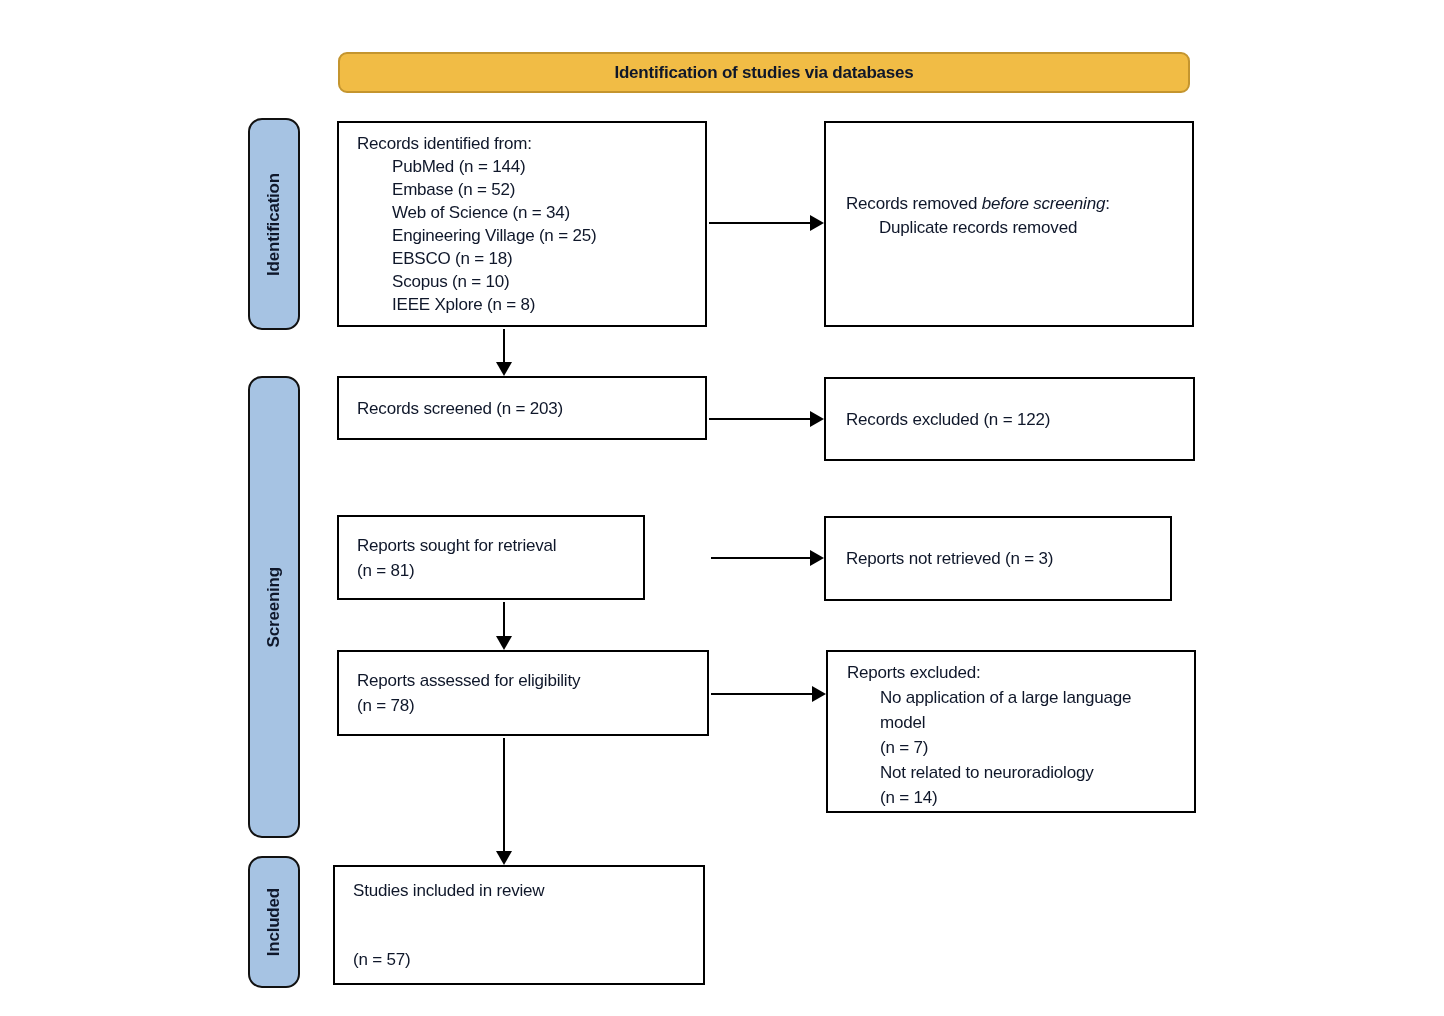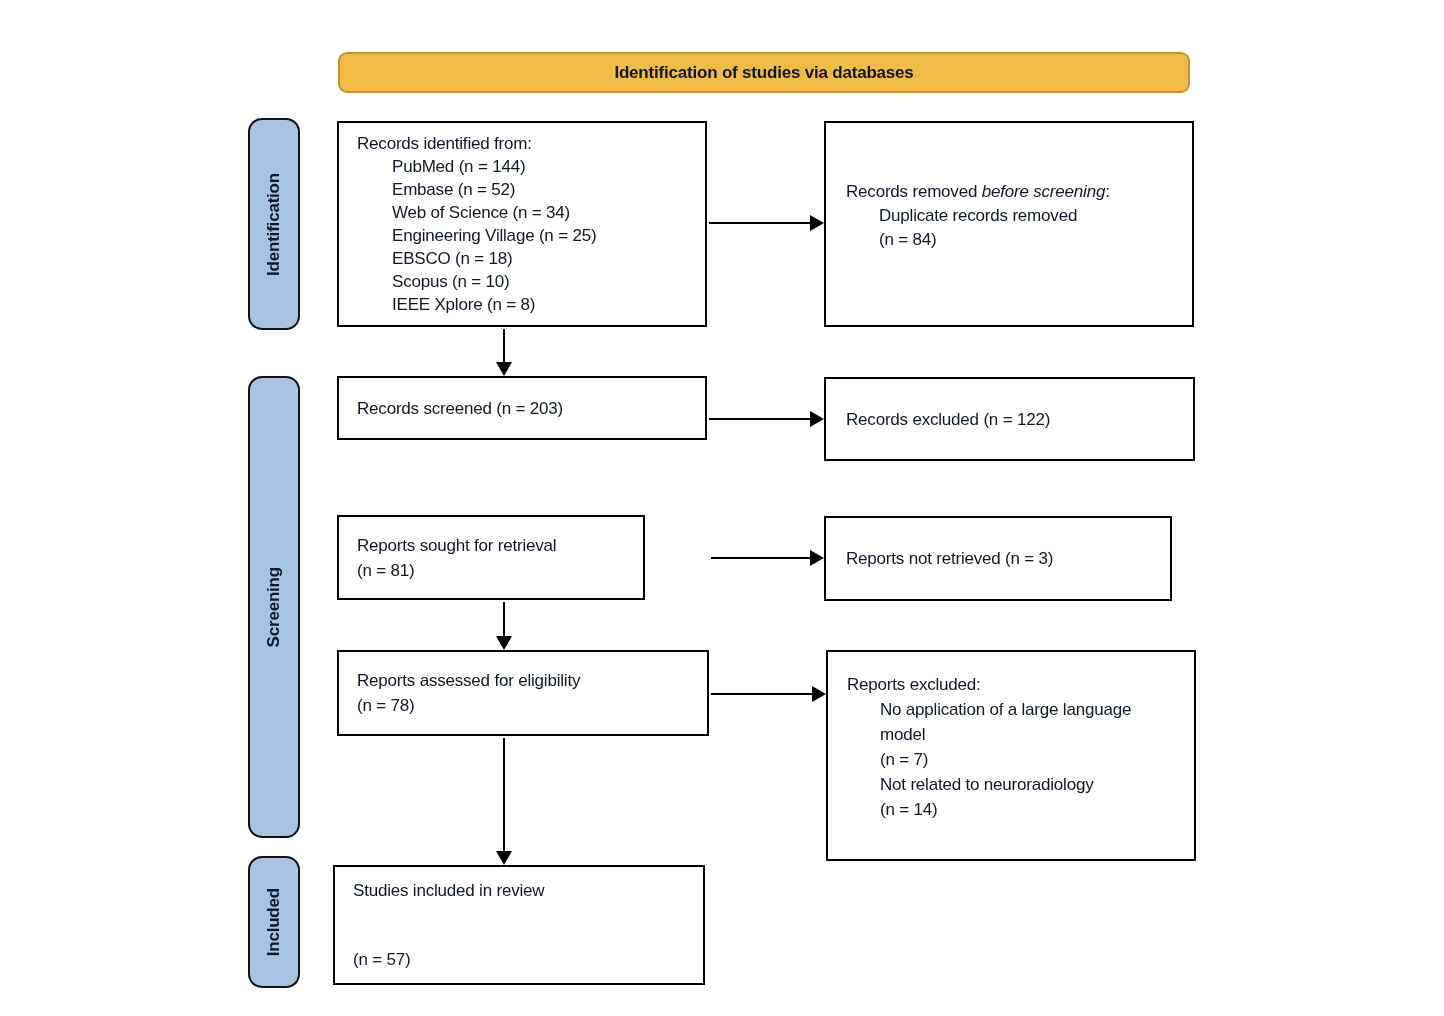--- a/index.html
+++ b/index.html
@@ -53,21 +53,21 @@
   .box-records-removed{left:824px;top:121px;width:370px;height:206px;display:flex;flex-direction:column;justify-content:center;padding:0 12px 16px 20px;}
   .box-records-removed .line{line-height:24px;}
   .box-records-removed .indent{padding-left:33px;}
   .box-records-screened{left:337px;top:376px;width:370px;height:64px;display:flex;align-items:center;padding-left:18px;}
   .box-records-excluded{left:824px;top:377px;width:371px;height:84px;display:flex;align-items:center;padding-left:20px;}
   .box-reports-sought{left:337px;top:515px;width:308px;height:85px;display:flex;flex-direction:column;justify-content:center;padding-left:18px;}
   .box-reports-sought .line{line-height:25px;}
   .box-reports-not-retrieved{left:824px;top:516px;width:348px;height:85px;display:flex;align-items:center;padding-left:20px;}
   .box-reports-assessed{left:337px;top:650px;width:372px;height:86px;display:flex;flex-direction:column;justify-content:center;padding-left:18px;}
   .box-reports-assessed .line{line-height:25px;}
-  .box-reports-excluded{left:826px;top:650px;width:370px;height:211px;padding:20px 10px 0 19px;}
+  .box-reports-excluded{left:826px;top:650px;width:370px;height:163px;padding:8px 10px 0 19px;}
   .box-reports-excluded .line{line-height:25px;}
   .box-reports-excluded .indent{padding-left:33px;}
   .box-studies-included{left:333px;top:865px;width:372px;height:120px;display:flex;flex-direction:column;justify-content:center;padding-left:18px;gap:43px;}
   .box-studies-included .line{line-height:26px;}
   
   .harrow{position:absolute;height:16px;}
   .harrow .shaft{position:absolute;left:0;right:12px;top:7px;height:2px;background:#000;}
   .harrow .ah{position:absolute;right:0;top:0;width:0;height:0;
     border-top:8px solid transparent;border-bottom:8px solid transparent;border-left:14px solid #000;}
   .varrow{position:absolute;width:16px;}
@@ -108,21 +108,20 @@
     <div class="line indent">Web of Science (n = 34)</div>
     <div class="line indent">Engineering Village (n = 25)</div>
     <div class="line indent">EBSCO (n = 18)</div>
     <div class="line indent">Scopus (n = 10)</div>
     <div class="line indent">IEEE Xplore (n = 8)</div>
   </div>
 
   <div class="fbox box-records-removed">
     <div class="line"><span>Records removed </span><i>before screening</i><span>:</span></div>
     <div class="line indent">Duplicate records removed</div>
-    <div class="line indent">(n = 84)</div>
   </div>
 
   <div class="fbox box-records-screened">
     <div class="line">Records screened (n = 203)</div>
   </div>
 
   <div class="fbox box-records-excluded">
     <div class="line">Records excluded (n = 122)</div>
   </div>
 

